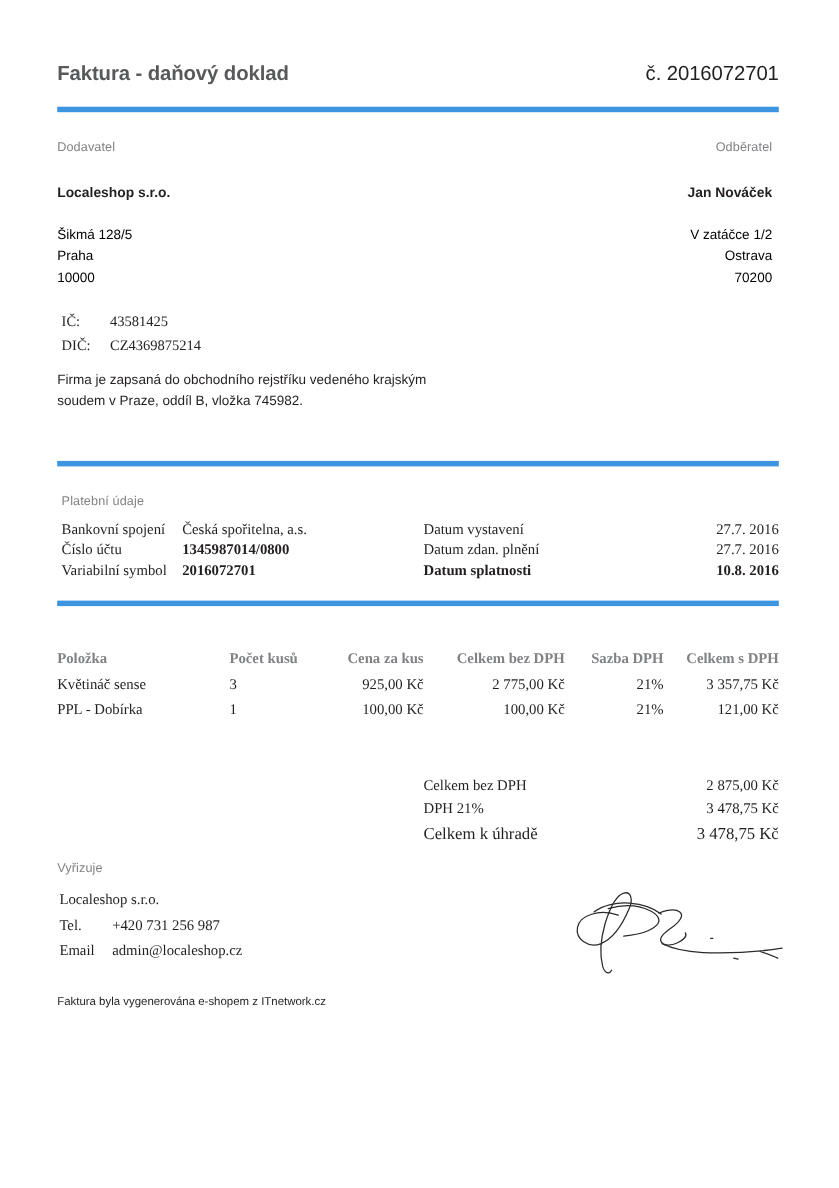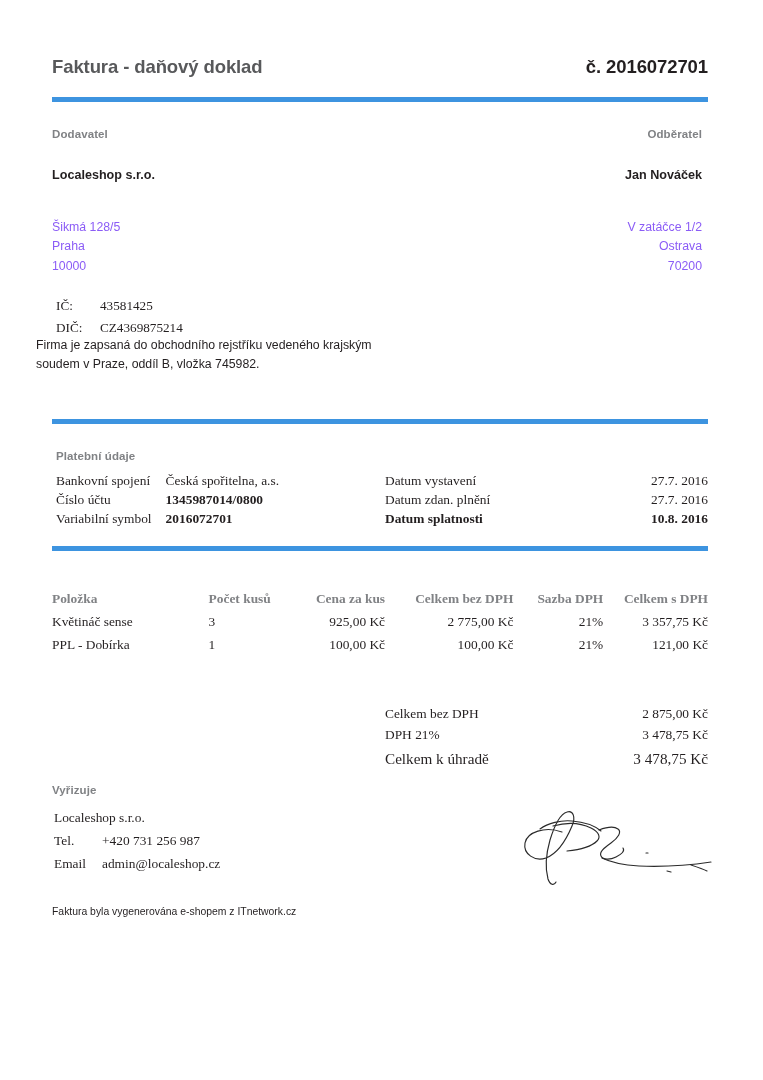--- a/index.html
+++ b/index.html
@@ -19,21 +19,21 @@
     position: absolute;
     left: 0; top: 0;
     width: 763px;
     height: 1080px;
     background: #fff;
   }
   .bold  { font-weight: bold; }
   .right { text-align: right; }
   .gray-label {
     color: #808285;
-    font-weight: bold;
+    font-weight: normal;
     font-size: 11.5px;
     letter-spacing: 0.1px;
   }
 
   
   .doc-header {
     position: absolute;
     left: 52px; top: 56px;
     width: 656px;
     display: flex;
@@ -41,21 +41,21 @@
     justify-content: space-between;
   }
   .doc-title {
     font-size: 18.5px;
     font-weight: bold;
     color: #58595b;
     letter-spacing: -0.1px;
   }
   .doc-number {
     font-size: 18.5px;
-    font-weight: bold;
+    font-weight: normal;
     color: #231f20;
     letter-spacing: -0.1px;
   }
 
   .rule {
     position: absolute;
     left: 52px;
     width: 656px;
     height: 5px;
     background: #3d94e0;
@@ -74,39 +74,39 @@
   .party-col.left  { left: 0; }
   .party-col.right { left: 330px; }
 
   .party-name {
     margin-top: 28px;
     font-size: 12.6px;
     font-weight: bold;
     color: #231f20;
   }
   .party-addr {
-    margin-top: 36px;
+    margin-top: 22px;
     font-size: 12.3px;
     line-height: 19.4px;
-    color: #8b5cf6;
+    color: #000000;
   }
 
   .id-table {
     margin-top: 19px;
     font-family: "Liberation Serif", serif;
     font-size: 13.2px;
     line-height: 21.5px;
     border-collapse: collapse;
   }
   .id-table td { padding: 0; vertical-align: top; white-space: nowrap; }
   .id-table td.k { width: 44px; padding-left: 4px; }
 
   .reg-note {
     position: absolute;
-    left: 36px; top: 336px;
+    left: 52px; top: 336px;
     width: 340px;
     font-size: 12.3px;
     line-height: 19.4px;
     color: #231f20;
   }
 
   
   .pay-label { position: absolute; left: 56px; top: 450px; }
   .pay-table {
     position: absolute;

